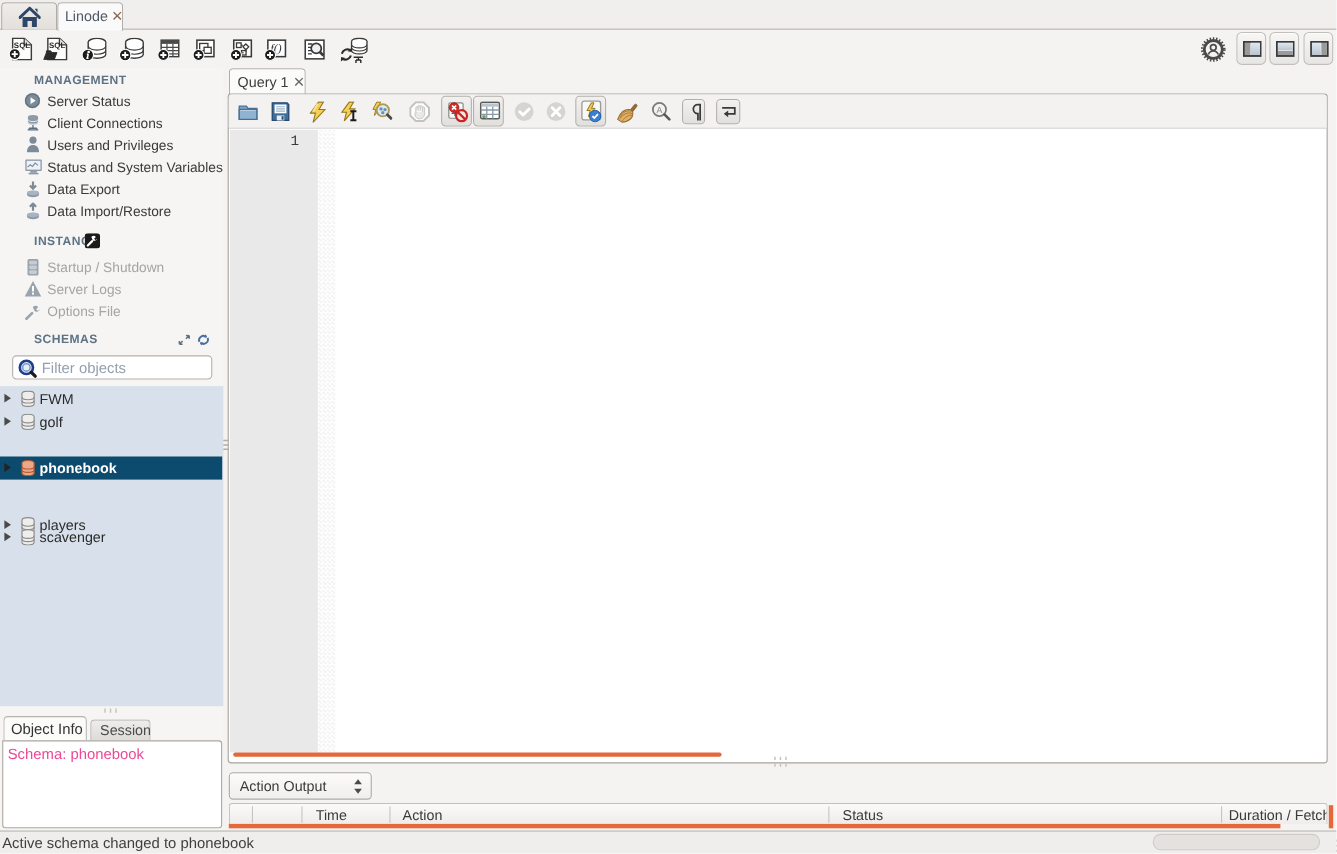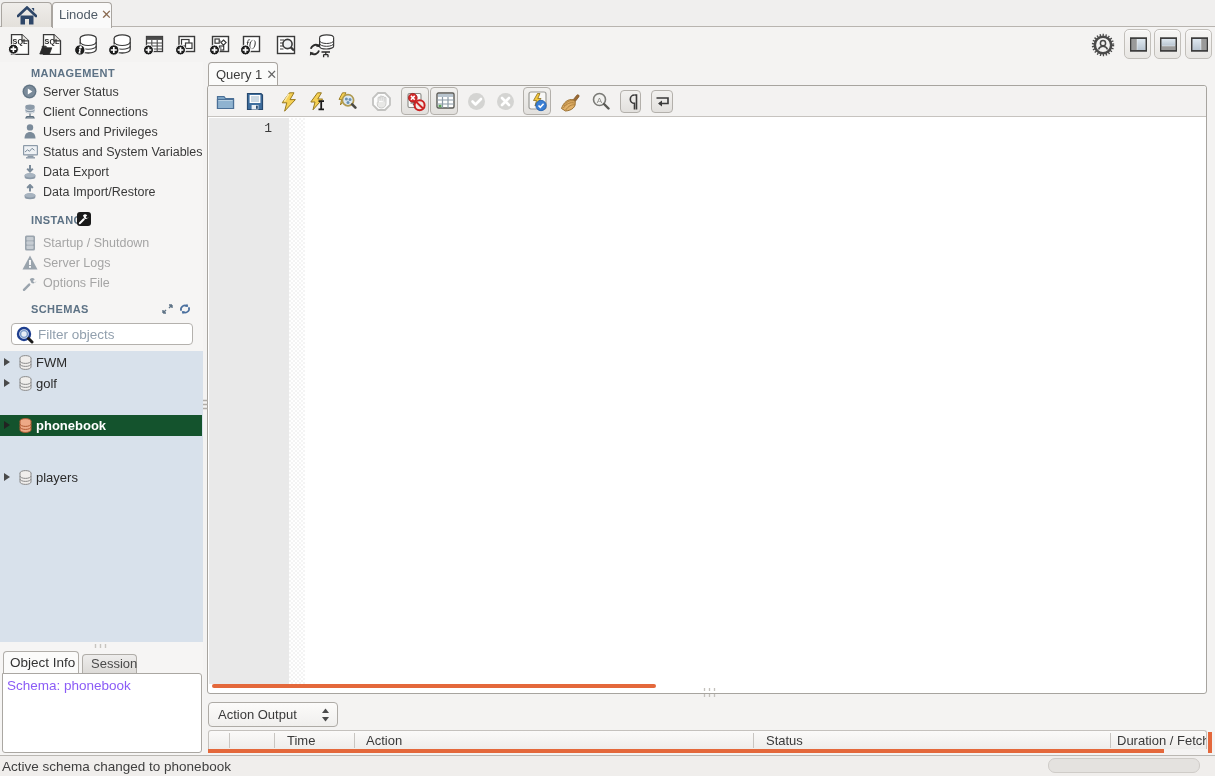--- a/index.html
+++ b/index.html
@@ -18,29 +18,29 @@
 
 #sidebar { left:0; top:62px; width:203px; height:693px; background:#f6f5f4; overflow:hidden; }
 .sechead { font-size:11px; font-weight:bold; color:#5d7285; letter-spacing:.4px;padding-left:21px; }
 .sitem { position:absolute; left:43px; font-size:12.5px; color:#3a3a3a; white-space:nowrap; }
 .sitem.gray { color:#a5a5a5; }
 .sicon { position:absolute; left:22px; }
 #schemtree { left:0; top:351px; width:203px; height:291px; background:#d8e1eb; }
 .trow { position:absolute; left:0; width:202px; height:21px; font-size:13px; }
 .trow .tri { position:absolute; left:4px; top:6px; width:0; height:0; border-left:6px solid #4a4a4a; border-top:4px solid transparent; border-bottom:4px solid transparent; }
 .trow .lbl { position:absolute; left:36px; top:3px; color:#2a2a2a; }
-.trow.sel { background:#14532d;text-align:right; }
+.trow.sel { background:#0c4a6e;text-align:right; }
 .trow.sel .lbl { color:#fff; font-weight:bold; }
 .trow.sel .tri { border-left-color:#222; }
 
 #filterbox { left:11px; top:323px; width:182px; height:22px; background:#fff; border:1px solid #b4b1ad; border-radius:4px; }
 #filterbox span { position:absolute; left:26px; top:3px; font-size:13.5px; color:#92a0ae; }
 #objinfotab { font-size:13.5px; white-space:nowrap; left:3px; top:651px; width:76px; height:22px; background:#fbfbfa; border:1px solid #b0ada8; border-bottom:none; border-radius:4px 4px 0 0; padding:3px 0 0 6px; color:#333; }
 #sesstab { font-size:13px; white-space:nowrap; left:82px; top:654px; width:55px; height:19px; background:linear-gradient(#eeedec,#dddbd8); border:1px solid #b0ada8; border-bottom:none; border-radius:4px 4px 0 0; padding:1px 0 0 8px; color:#4a4a4a; }
-#infopanel { left:2px; top:673px; width:200px; height:80px; background:#fff; border:1px solid #aaa7a2; border-radius:0 3px 3px 3px; font-size:13.5px; padding:4px 0 0 4px; color:#8b5cf6; }
+#infopanel { left:2px; top:673px; width:200px; height:80px; background:#fff; border:1px solid #aaa7a2; border-radius:0 3px 3px 3px; font-size:13.5px; padding:4px 0 0 4px; color:#ec4899; }
 
 #qtab { left:208px; top:62px; width:70px; height:24px; white-space:nowrap; overflow:hidden; background:#fbfbfa; border:1px solid #a9a5a0; border-bottom:none; border-radius:4px 4px 0 0; font-size:13px; color:#3c3c3c; padding:4px 0 10px 7px; }
 #qtab .x { color:#666; margin-left:4px; }
 #editorbox { left:207px; top:85px; width:1000px; height:609px; background:#fff; border:1px solid #a7a49f; border-radius:3px; }
 #qtoolbar { position:absolute; left:0; top:0; width:998px; height:31px; background:#f3f2f1; border-bottom:1px solid #c6c3bf; border-radius:3px 3px 0 0; }
 #qtoolbar svg.ic { position:absolute; top:6px; }
 .togglebtn { position:absolute; top:1px; width:28px; height:28px; background:linear-gradient(#f2f1ef,#e2e0dd); border:1px solid #b3b0ab; border-radius:4px; }
 #gutter { position:absolute; left:1px; top:32px; width:80px; height:566px; background:#e9e9e9; }
 #gutter .ln { position:absolute; right:17px; top:3px; font-family:"Liberation Mono",monospace; font-size:13px; color:#3a3a3a; }
 #foldstrip { position:absolute; left:81px; top:32px; width:16px; height:566px; background-image:repeating-conic-gradient(#f4f4f4 0 25%, #ffffff 0 50%); background-size:4px 4px; }
@@ -283,20 +283,29 @@
       <span class="lbl">phonebook</span>
     </div>
   <div class="trow" style="top:116px">
       <span class="tri"></span>
       <svg style="position:absolute;left:19px;top:3px" width="13" height="15" viewBox="0 0 13 15">
         <ellipse cx="6.5" cy="3" rx="5.5" ry="2.4" fill="#f0eeec" stroke="#8a8a8a" stroke-width="1"></ellipse>
         <path d="M1 3 v9 a5.5 2.4 0 0 0 11 0 v-9" fill="#f0eeec" stroke="#8a8a8a" stroke-width="1"></path>
         <path d="M1 6 a5.5 2.4 0 0 0 11 0 M1 9 a5.5 2.4 0 0 0 11 0" stroke="#8a8a8a" stroke-width="1" fill="none"></path>
       </svg>
       <span class="lbl">players</span>
+    </div>
+  <div class="trow" style="top:127px">
+      <span class="tri"></span>
+      <svg style="position:absolute;left:19px;top:3px" width="13" height="15" viewBox="0 0 13 15">
+        <ellipse cx="6.5" cy="3" rx="5.5" ry="2.4" fill="#f0eeec" stroke="#8a8a8a" stroke-width="1"></ellipse>
+        <path d="M1 3 v9 a5.5 2.4 0 0 0 11 0 v-9" fill="#f0eeec" stroke="#8a8a8a" stroke-width="1"></path>
+        <path d="M1 6 a5.5 2.4 0 0 0 11 0 M1 9 a5.5 2.4 0 0 0 11 0" stroke="#8a8a8a" stroke-width="1" fill="none"></path>
+      </svg>
+      <span class="lbl">scavenger</span>
     </div>
 </div>
 <div class="abs" id="filterbox">
     <svg style="position:absolute;left:4px;top:2px" width="18" height="18" viewBox="0 0 18 18">
       <circle cx="8" cy="8" r="6" fill="#e8eef6" stroke="#1e3f8f" stroke-width="2.4"></circle>
       <circle cx="8" cy="8" r="3.4" fill="none" stroke="#7a9ac8" stroke-width="1.4"></circle>
       <path d="M12.5 12.5 L16 16" stroke="#1a1a1a" stroke-width="3" stroke-linecap="round"></path>
     </svg>
     <span>Filter objects</span>
   </div>

